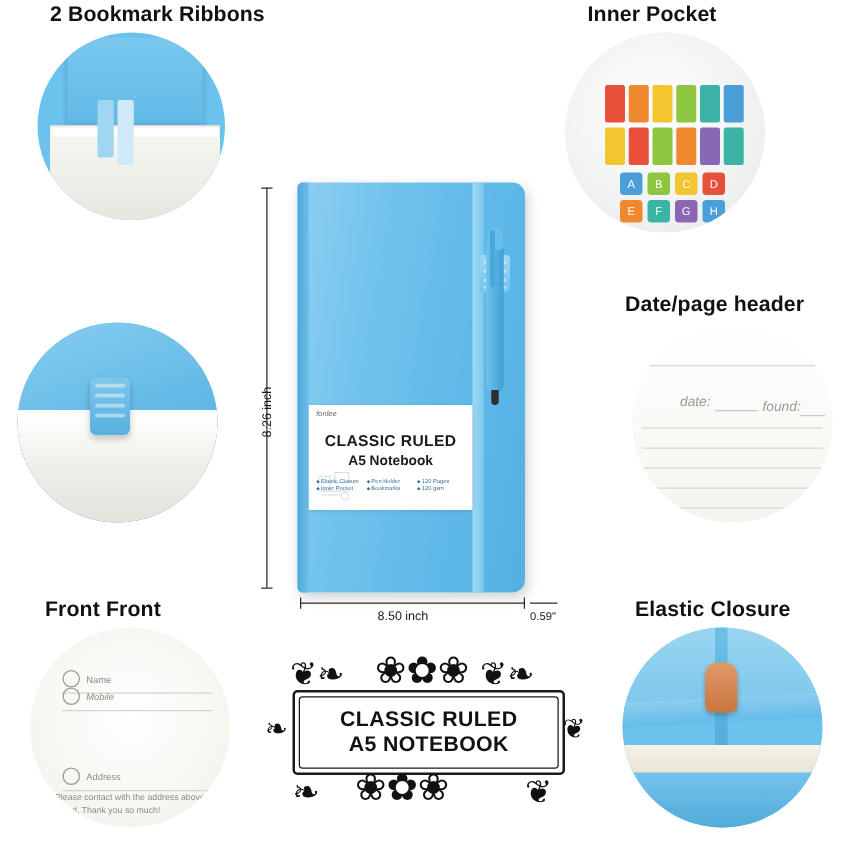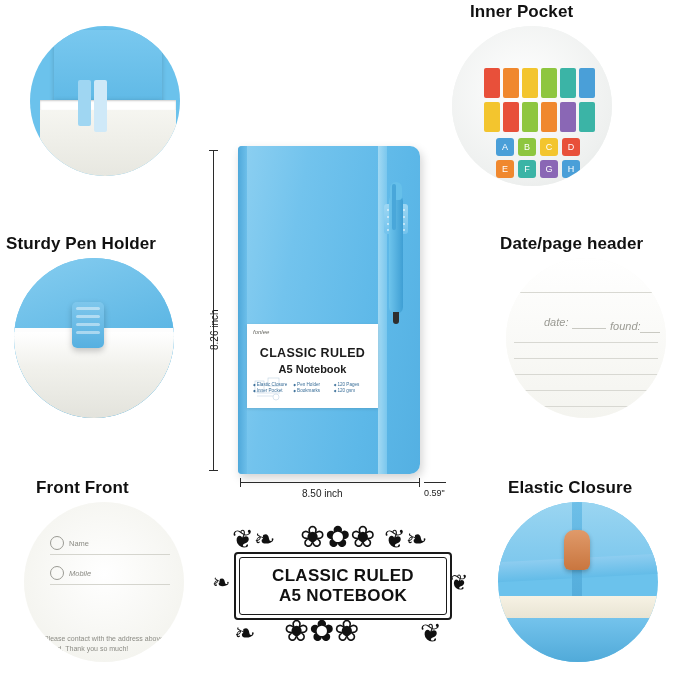--- a/index.html
+++ b/index.html
@@ -228,20 +228,21 @@
   }
   .banner-l1 { font-size:17px; font-weight:bold; color:#111; letter-spacing:.3px; z-index:2;}
   .banner-l2 { font-size:17px; font-weight:bold; color:#111; letter-spacing:.3px; z-index:2;}
   .flourish { position:absolute; color:#111; font-size:26px; line-height:1; }
 </style>
 </head>
 <body>
 
 <div class="stage">
 
+  <div class="label" id="lbl-ribbons">2 Bookmark Ribbons</div>
   <div class="circle" id="circle-ribbons">
     <div class="rib-cover"></div>
     <div class="rib-shadow"></div>
     <div class="rib-page"></div>
     <div class="rib-lip"></div>
     <div class="ribbon a"></div>
     <div class="ribbon b"></div>
   </div>
 
   <div class="label" id="lbl-pocket">Inner Pocket</div>
@@ -270,21 +271,20 @@
       <div class="sq" style="left:66px; top:112px; background:#8ec63f;">B</div>
       <div class="sq" style="left:88px; top:112px; background:#f3c52e;">C</div>
       <div class="sq" style="left:110px; top:112px; background:#e8503a;">D</div>
       <div class="sq" style="left:44px; top:134px; background:#f0882e;">E</div>
       <div class="sq" style="left:66px; top:134px; background:#3bb4a6;">F</div>
       <div class="sq" style="left:88px; top:134px; background:#8a67b5;">G</div>
       <div class="sq" style="left:110px; top:134px; background:#4a9fd8;">H</div>
     </div>
   </div>
 
-  <div class="label" id="lbl-penholder">Sturdy Pen Holder</div>
   <div class="circle" id="circle-penholder">
     <div class="ph-cover"></div>
     <div class="ph-edge"></div>
     <div class="ph-pages"></div>
     <div class="ph-loop">
       <i></i>
         <i></i>
         <i></i>
         <i></i>
     </div>
@@ -306,23 +306,27 @@
   </div>
 
   <div class="label" id="lbl-front">Front Front</div>
   <div class="circle" id="circle-front">
     <div class="fp-bg"></div>
 
     <div class="fp-row" style="top:30px;">
       <span class="fp-ico"></span>
       <span class="fp-txt">Name</span>
     </div>
-    <div class="fp-row" style="top:60px;font-style:italic;">
+    <div class="fp-row" style="top:44px;font-style:italic;">
       <span class="fp-ico"></span>
       <span class="fp-txt">Mobile</span>
+    </div>
+    <div class="fp-row" style="top:108px;">
+      <span class="fp-ico"></span>
+      <span class="fp-txt">Address</span>
     </div>
     <div class="fp-note" style="top:132px;">Please contact with the address above if found. Thank you so much!</div>
   </div>
 
   <div class="label" id="lbl-elastic">Elastic Closure</div>
   <div class="circle" id="circle-elastic">
     <div class="el-top"></div>
     <div class="el-band"></div>
     <div class="el-strap"></div>
     <div class="el-pages"></div>

